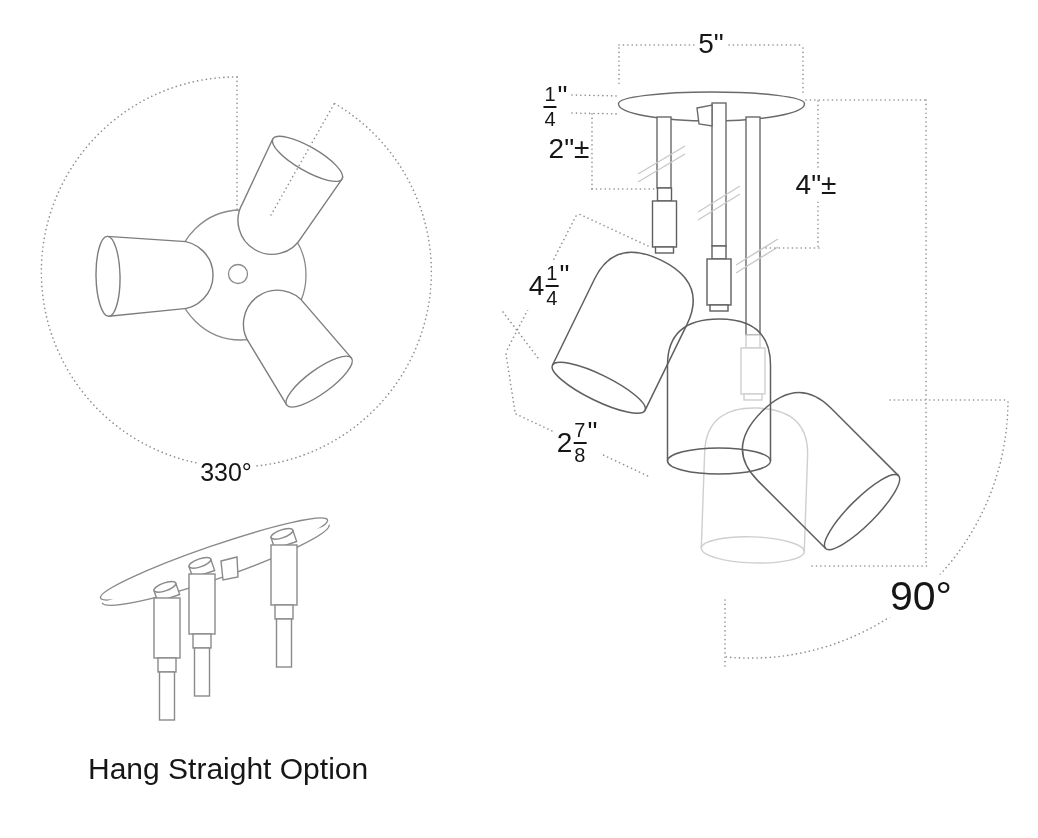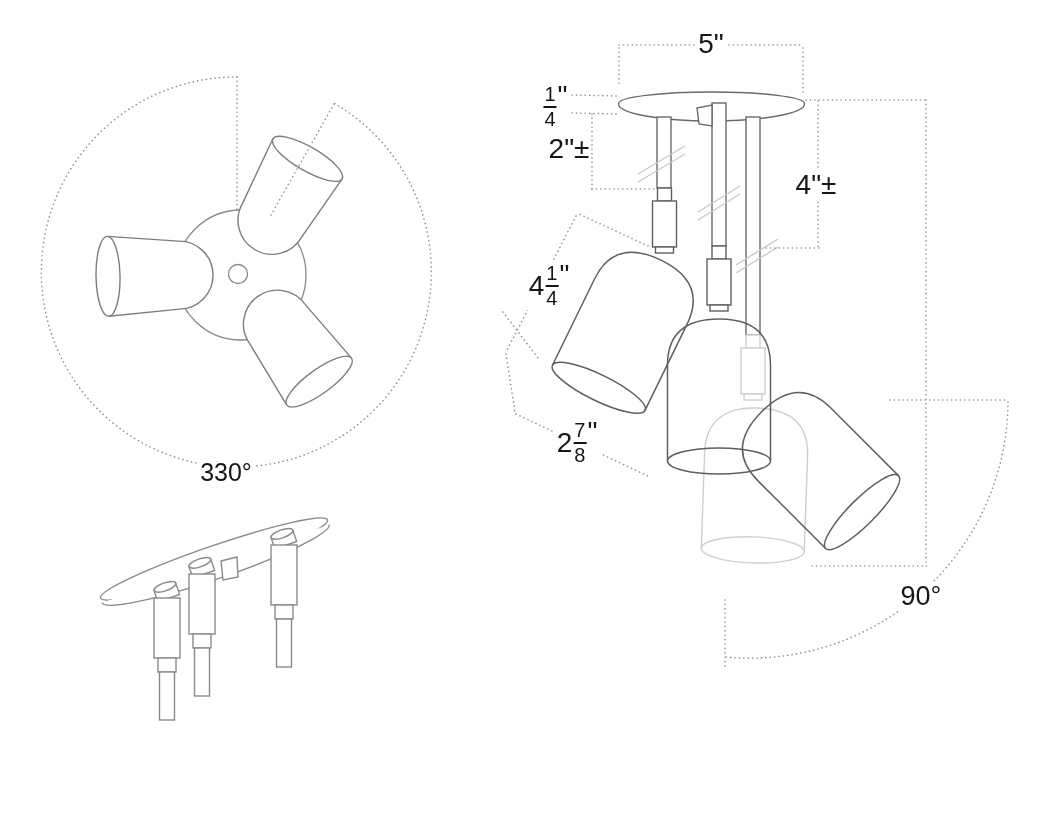--- a/index.html
+++ b/index.html
@@ -30,21 +30,21 @@
     display: inline-flex;
     flex-direction: column;
     align-items: center;
     font-size: 20px;
     line-height: 1.05;
     margin: 0 1px;
   }
   .frac .num { border-bottom: 2px solid #161616; padding: 0 1px 1px 1px; }
   .frac .den { padding-top: 1px; }
   .sfx { align-self: flex-start; margin-top: -2px; }
-  .angle-90 { font-size: 27px; }
+  .angle-90 { font-size: 41px; }
   .angle-330 { font-size: 25px; }
   .caption {
     position: absolute;
     transform: translate(0, -50%);
     font-size: 30px;
     line-height: 1;
     white-space: nowrap;
     z-index: 2;
   }
 </style>
@@ -222,14 +222,15 @@
       <span class="num">7</span>
       <span class="den">8</span>
     </span>
     <span class="sfx">"</span>
   </div>
 
   <div class="dim-label bg angle-90" style="left:921px; top:596px;">90°</div>
 
   <div class="dim-label bg angle-330" style="left:226px; top:472px;">330°</div>
 
+  <div class="caption" style="left:88px; top:769px;">Hang Straight Option</div>
 
 </div>
 
 </body></html>

